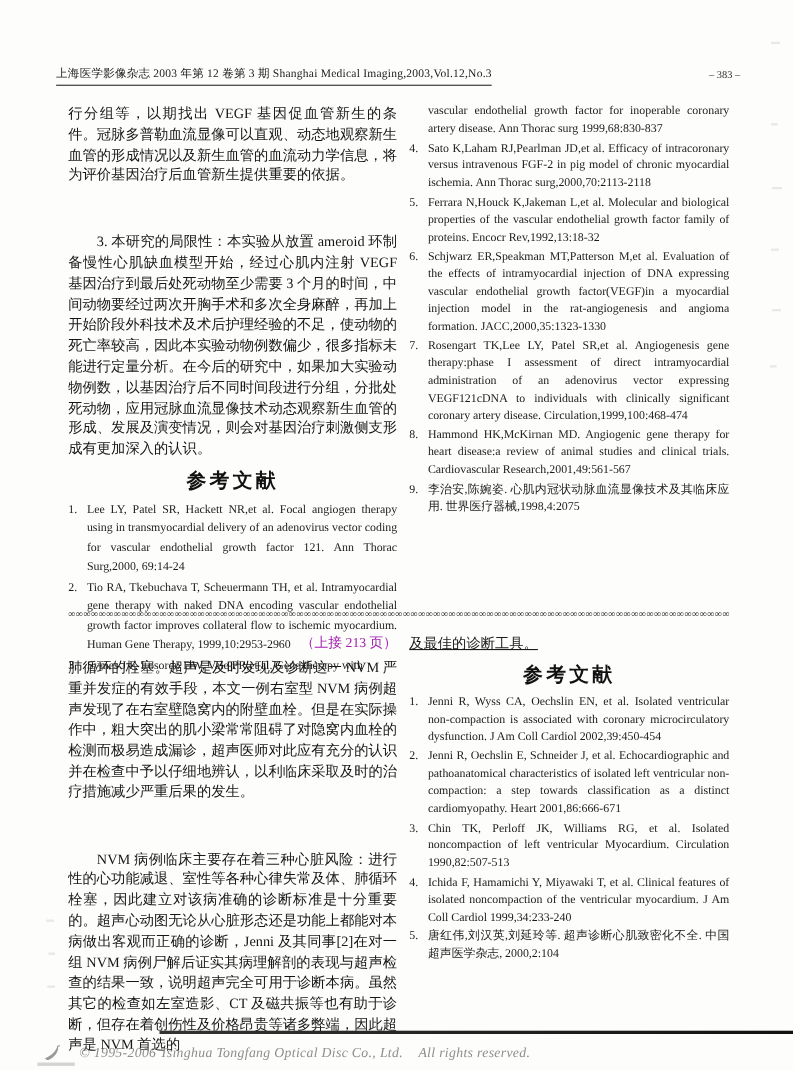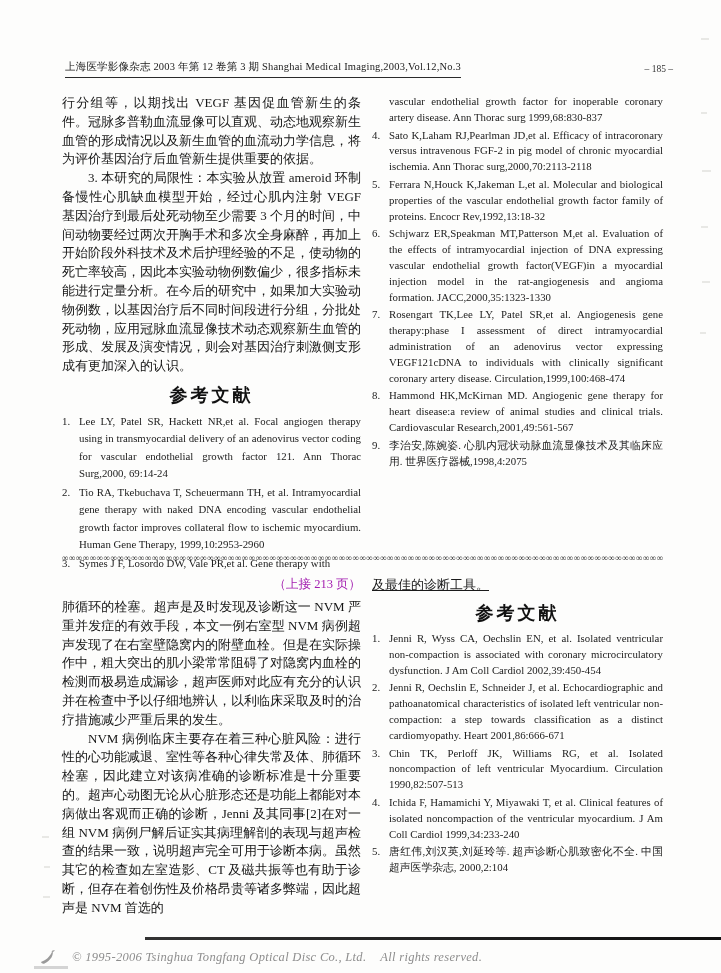--- a/index.html
+++ b/index.html
@@ -9,21 +9,21 @@
   }
   .page{
     position:relative;
     width:721px;height:973px;
     background:#fdfdfc;
     overflow:hidden;
     color:#1b1b1b;
   }
   
   .header{
-    position:absolute;top:60px;left:65px;right:48px;
+    position:absolute;top:60px;left:51px;right:48px;
     display:flex;justify-content:space-between;align-items:flex-end;
     font-size:10.5px;
   }
   .journal-line{
     border-bottom:1.2px solid #2a2a2a;
     padding-bottom:3px;
     letter-spacing:.2px;
     white-space:nowrap;
   }
   .page-no{font-size:9.5px;color:#333;padding-bottom:4px;}
@@ -35,21 +35,21 @@
   .col-l{width:299px;}
   .col-r{width:291px;}
 
   
   .cjk{
     font-size:13px;line-height:18.8px;
     text-align:justify;
     margin:0;
     color:#161616;
   }
-  .cjk.indent{text-indent:2em;}
+  .cjk.indent{text-indent:2em;margin-top:42px;}
 
   
   .ref-heading{
     font-size:18px;font-weight:700;
     text-align:center;
     letter-spacing:3px;
     margin:7px 0 6px 0;
     color:#111;
   }
 
@@ -102,21 +102,21 @@
   
   .artifact{position:absolute;background:#dededb;height:2px;opacity:.7;}
 </style>
 </head>
 <body>
 
 <div class="page">
 
   <div class="header">
     <span class="journal-line">上海医学影像杂志 2003 年第 12 卷第 3 期  Shanghai Medical Imaging,2003,Vol.12,No.3</span>
-    <span class="page-no">– 185 –</span>
+    <span class="page-no">– 383 –</span>
   </div>
 
   <div class="cols top">
     <div class="col-l">
       <p class="cjk">行分组等，以期找出 VEGF 基因促血管新生的条件。冠脉多普勒血流显像可以直观、动态地观察新生血管的形成情况以及新生血管的血流动力学信息，将为评价基因治疗后血管新生提供重要的依据。</p>
       <p class="cjk indent">3. 本研究的局限性：本实验从放置 ameroid 环制备慢性心肌缺血模型开始，经过心肌内注射 VEGF 基因治疗到最后处死动物至少需要 3 个月的时间，中间动物要经过两次开胸手术和多次全身麻醉，再加上开始阶段外科技术及术后护理经验的不足，使动物的死亡率较高，因此本实验动物例数偏少，很多指标未能进行定量分析。在今后的研究中，如果加大实验动物例数，以基因治疗后不同时间段进行分组，分批处死动物，应用冠脉血流显像技术动态观察新生血管的形成、发展及演变情况，则会对基因治疗刺激侧支形成有更加深入的认识。</p>
       <div class="ref-heading">参考文献</div>
       <div class="refs">
 
           <div class="ref-item">

